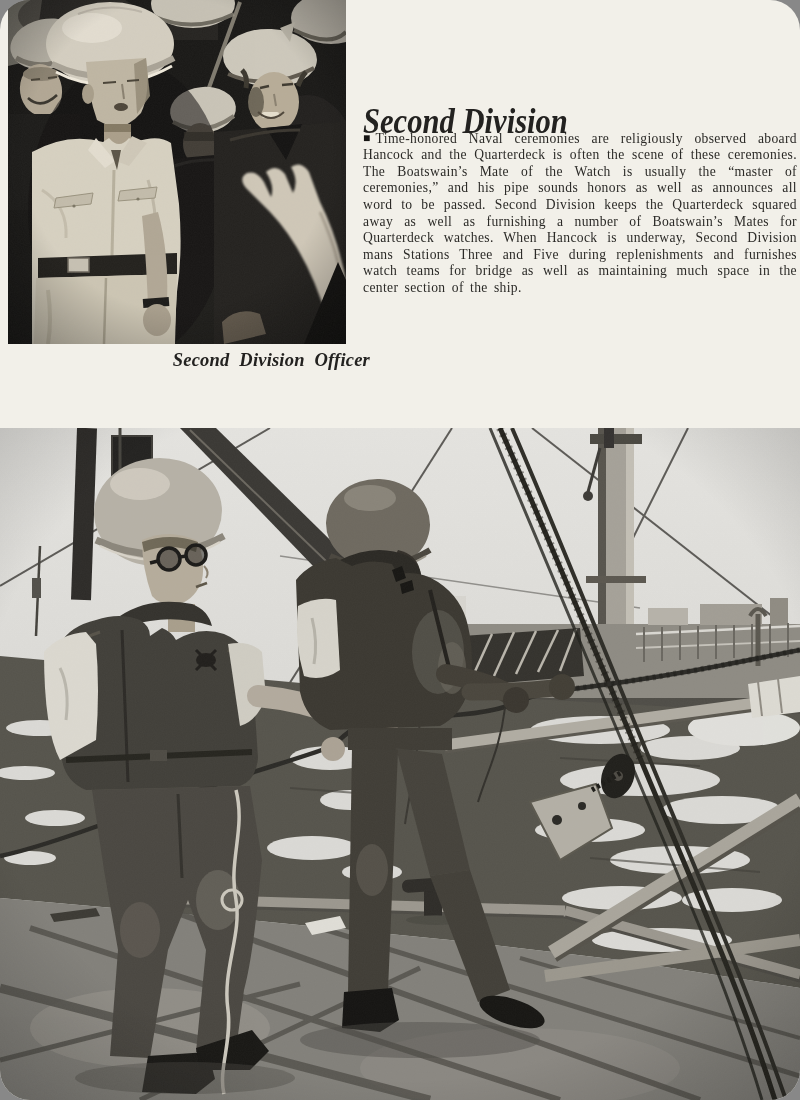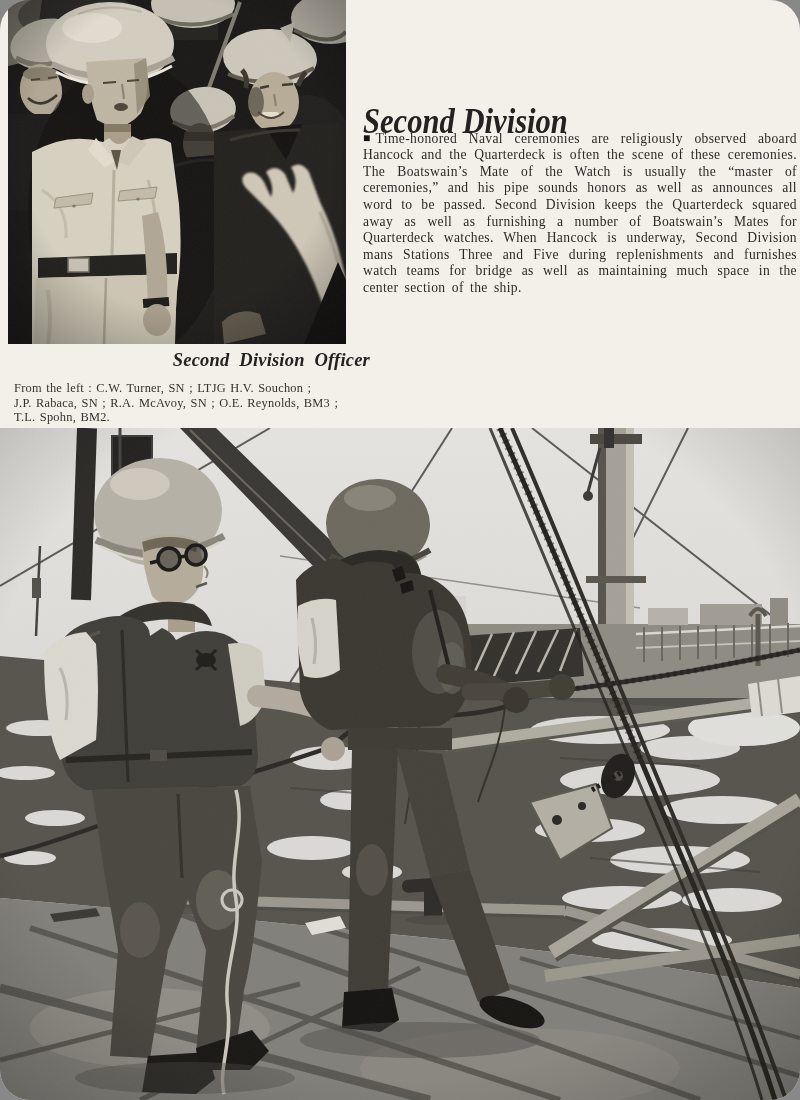--- a/index.html
+++ b/index.html
@@ -164,25 +164,20 @@
 
       <rect x="0" y="0" width="338" height="344" fill="url(#tpv)"></rect>
       <rect x="0" y="0" width="338" height="344" filter="url(#grain)" opacity=".08"></rect>
     </svg>
   </div>
 
   <h1 class="article-title">Second Division</h1>
   <p class="article-body"><span class="bullet">■</span><span>Time-honored Naval ceremonies are religiously observed aboard Hancock and the Quarterdeck is often the scene of these ceremonies. The Boatswain’s Mate of the Watch is usually the “master of ceremonies,” and his pipe sounds honors as well as announces all word to be passed. Second Division keeps the Quarterdeck squared away as well as furnishing a number of Boatswain’s Mates for Quarterdeck watches. When Hancock is underway, Second Division mans Stations Three and Five during replenishments and furnishes watch teams for bridge as well as maintaining much space in the center section of the ship.</span></p>
 
   <div class="photo-caption">Second Division Officer</div>
-  <div class="photo-credits">
-    <div>From the left :  C.W. Turner, SN ;  LTJG H.V. Souchon ;</div>
-    <div>J.P. Rabaca, SN ;  R.A. McAvoy, SN ;  O.E. Reynolds, BM3 ;</div>
-    <div>T.L. Spohn, BM2.</div>
-  </div>
 
   <div class="photo photo-bottom">
     <svg viewBox="0 0 800 672" preserveAspectRatio="none">
       <defs>
         <linearGradient id="bpsky" x1="0" y1="0" x2="0" y2="1">
           <stop offset="0" stop-color="#e4e3df"></stop>
           <stop offset=".5" stop-color="#d9d8d4"></stop>
           <stop offset="1" stop-color="#cfcec9"></stop>
         </linearGradient>
         <radialGradient id="bpv" cx="50%" cy="45%" r="80%">

